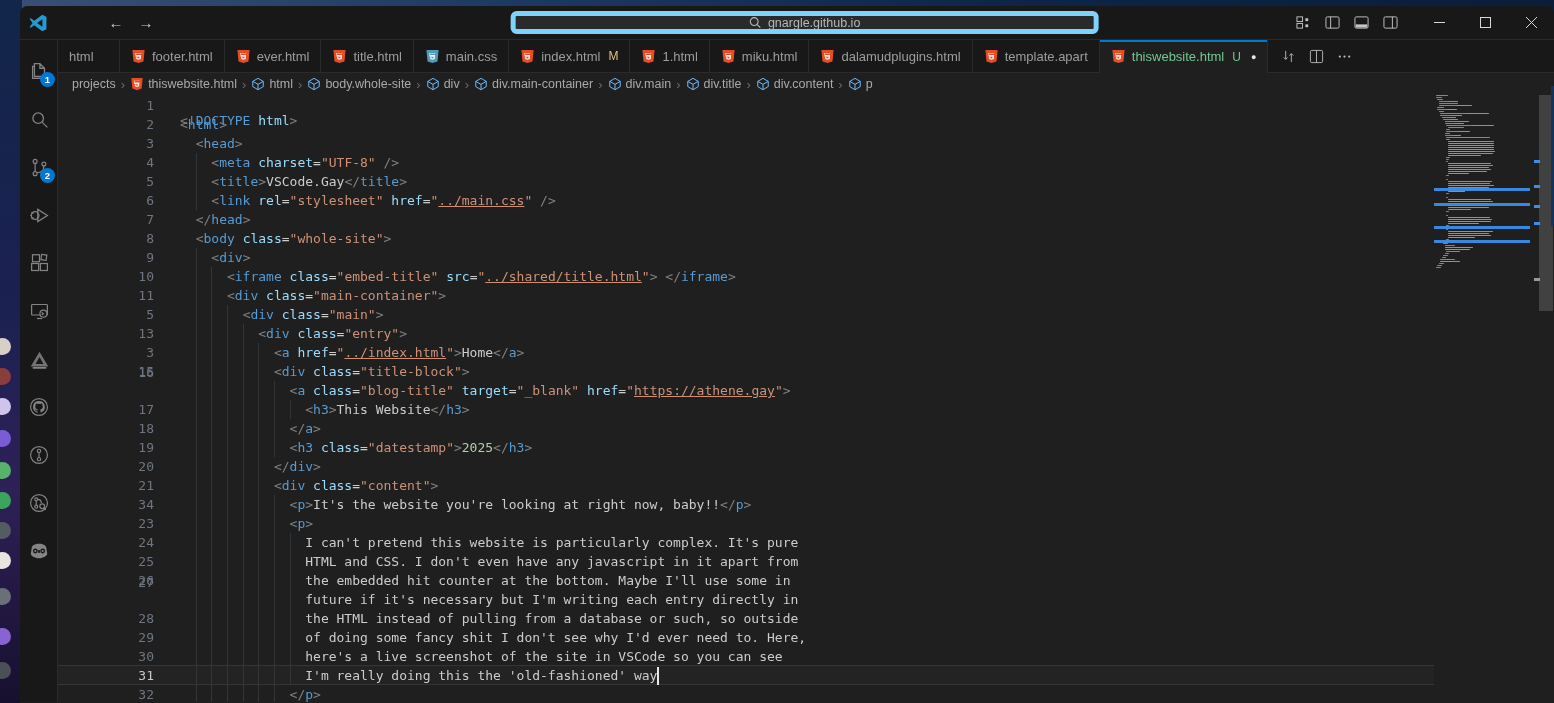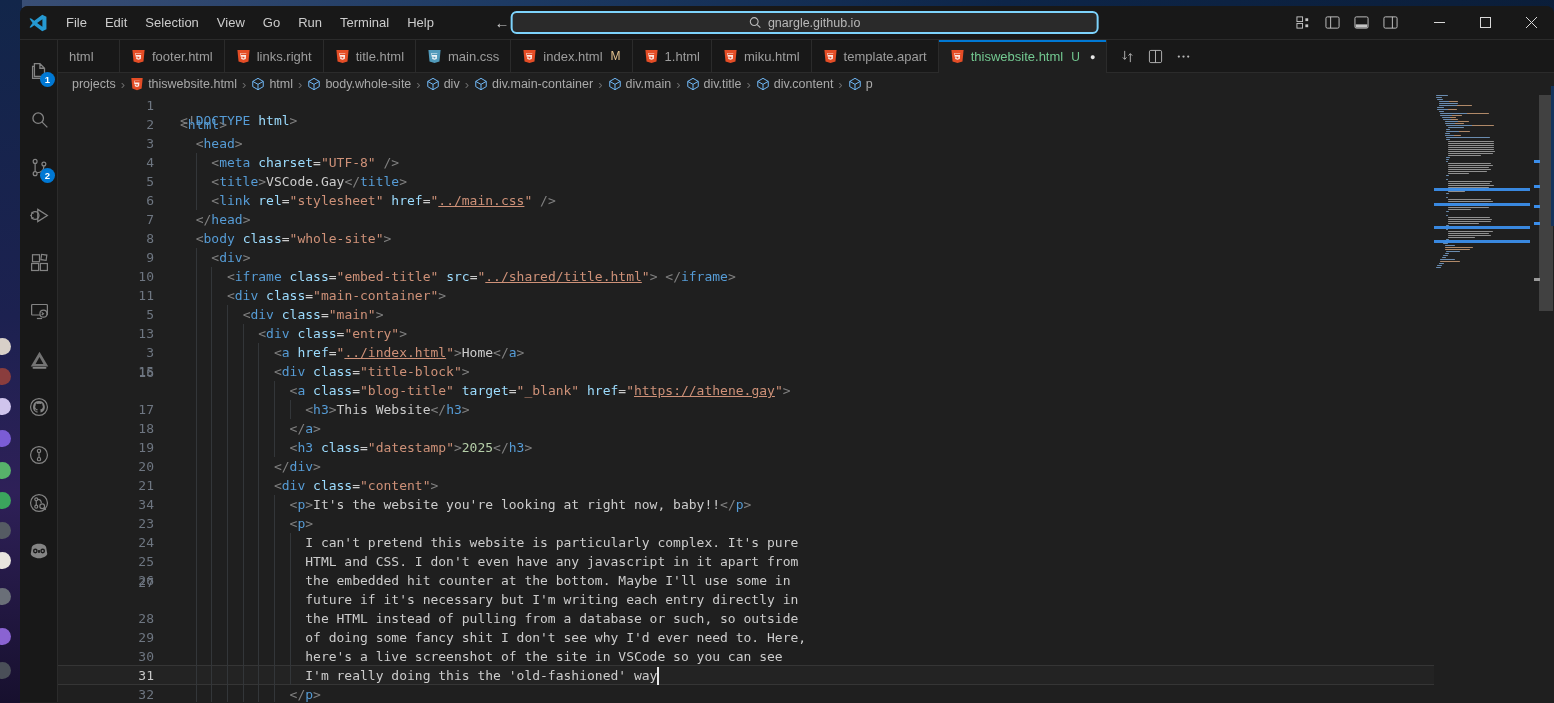--- a/index.html
+++ b/index.html
@@ -17,21 +17,21 @@
 
   .window{position:absolute;left:20px;top:6px;right:0;bottom:0;background:var(--editor-bg);border-radius:8px 8px 0 0;overflow:hidden;}
 
   
   .titlebar{height:34px;background:var(--chrome-bg);display:flex;align-items:center;position:relative;border-bottom:1px solid var(--border);}
   .vscode-logo{width:18px;height:18px;margin:0 10px 0 9px;flex:0 0 auto;}
   .menubar{display:flex;align-items:center;height:100%;}
   .menu-item{padding:0 9px;font-size:13px;color:var(--text);height:24px;line-height:24px;border-radius:5px;cursor:default;}
   .nav-arrows{display:flex;gap:8px;margin-left:48px;color:#cfcfcf;}
   .nav-arrows .arr{font-size:15px;width:22px;text-align:center;}
-  .command-center{position:absolute;left:50%;top:5px;transform:translateX(-47%);width:588px;height:23px;background:#2a2a2a;border:2px solid #7dd3fc;border-radius:6px;display:flex;align-items:center;justify-content:center;gap:6px;color:#b8b8b8;font-size:12.5px;}
+  .command-center{position:absolute;left:50%;top:5px;transform:translateX(-47%);width:588px;height:23px;background:#2a2a2a;border:5px solid #7dd3fc;border-radius:6px;display:flex;align-items:center;justify-content:center;gap:6px;color:#b8b8b8;font-size:12.5px;}
   .tb-right{margin-left:auto;display:flex;align-items:center;height:100%;}
   .layout-icons{display:flex;gap:9px;margin-right:16px;}
   .layout-icons .lic{width:20px;height:20px;display:flex;align-items:center;justify-content:center;}
   .win-controls{display:flex;height:100%;}
   .win-btn{width:46px;height:100%;display:flex;align-items:center;justify-content:center;}
 
   .main-row{display:flex;height:662px;}
   
   .activitybar{width:38px;background:var(--chrome-bg);border-right:1px solid var(--border);position:relative;flex:0 0 auto;}
   .act-icon{position:absolute;left:0;width:38px;height:38px;display:flex;align-items:center;justify-content:center;color:#848484;}
@@ -99,30 +99,20 @@
       <div class="wp-circle" style="background: rgb(138, 99, 210); top: 628px;"></div>
       <div class="wp-circle" style="background: rgb(74, 79, 88); top: 662px;"></div>
     </div>
 
   <div class="window">
 
     <div class="titlebar">
       <svg class="vscode-logo" viewBox="0 0 16 16">
         <path fill="#2599d2" d="M11.8 0.6 4.7 6.1 1.6 3.7 0.5 4.3 3.2 8 0.5 11.7l1.1.6 3.1-2.4 7.1 5.5 3.7-1.8V2.4Zm.1 4.1v6.6L7.2 8Z"></path>
       </svg>
-      <div class="menubar" id="menubar">
-          <div class="menu-item">File</div>
-          <div class="menu-item">Edit</div>
-          <div class="menu-item">Selection</div>
-          <div class="menu-item">View</div>
-          <div class="menu-item">Go</div>
-          <div class="menu-item">Run</div>
-          <div class="menu-item">Terminal</div>
-          <div class="menu-item">Help</div>
-        </div>
       <div class="nav-arrows">
         <span class="arr">←</span>
         <span class="arr">→</span>
       </div>
       <div class="command-center">
         <svg width="13" height="13" viewBox="0 0 14 14">
             <circle cx="6" cy="6" r="4.2" fill="none" stroke="#b8b8b8" stroke-width="1.2"></circle>
             <line x1="9.2" y1="9.2" x2="12.6" y2="12.6" stroke="#b8b8b8" stroke-width="1.2"></line>
           </svg>
         <span>gnargle.github.io</span>
@@ -279,21 +269,21 @@
                 <path fill="#e44d26" d="M1.5 1h13l-1.2 12.2L8 15l-5.3-1.8Z"></path>
                 <path fill="#ffffff" opacity=".9" d="M11.2 4.5H5l.2 1.8h5.8l-.4 4.6L8 11.8l-2.6-.9-.2-1.9h1.7l.1 1 1 .4 1-.4.1-1.6H4.7L4.3 4h7Z" transform="scale(0.92) translate(0.7,0.6)"></path>
               </svg>
               <span>footer.html</span>
             </div>
             <div class="tab">
               <svg class="ticon" viewBox="0 0 16 16">
                 <path fill="#e44d26" d="M1.5 1h13l-1.2 12.2L8 15l-5.3-1.8Z"></path>
                 <path fill="#ffffff" opacity=".9" d="M11.2 4.5H5l.2 1.8h5.8l-.4 4.6L8 11.8l-2.6-.9-.2-1.9h1.7l.1 1 1 .4 1-.4.1-1.6H4.7L4.3 4h7Z" transform="scale(0.92) translate(0.7,0.6)"></path>
               </svg>
-              <span>links.right</span>
+              <span>ever.html</span>
             </div>
             <div class="tab">
               <svg class="ticon" viewBox="0 0 16 16">
                 <path fill="#e44d26" d="M1.5 1h13l-1.2 12.2L8 15l-5.3-1.8Z"></path>
                 <path fill="#ffffff" opacity=".9" d="M11.2 4.5H5l.2 1.8h5.8l-.4 4.6L8 11.8l-2.6-.9-.2-1.9h1.7l.1 1 1 .4 1-.4.1-1.6H4.7L4.3 4h7Z" transform="scale(0.92) translate(0.7,0.6)"></path>
               </svg>
               <span>title.html</span>
             </div>
             <div class="tab">
               <svg class="ticon" viewBox="0 0 16 16">
@@ -316,20 +306,27 @@
                 <path fill="#ffffff" opacity=".9" d="M11.2 4.5H5l.2 1.8h5.8l-.4 4.6L8 11.8l-2.6-.9-.2-1.9h1.7l.1 1 1 .4 1-.4.1-1.6H4.7L4.3 4h7Z" transform="scale(0.92) translate(0.7,0.6)"></path>
               </svg>
               <span>1.html</span>
             </div>
             <div class="tab">
               <svg class="ticon" viewBox="0 0 16 16">
                 <path fill="#e44d26" d="M1.5 1h13l-1.2 12.2L8 15l-5.3-1.8Z"></path>
                 <path fill="#ffffff" opacity=".9" d="M11.2 4.5H5l.2 1.8h5.8l-.4 4.6L8 11.8l-2.6-.9-.2-1.9h1.7l.1 1 1 .4 1-.4.1-1.6H4.7L4.3 4h7Z" transform="scale(0.92) translate(0.7,0.6)"></path>
               </svg>
               <span>miku.html</span>
+            </div>
+            <div class="tab">
+              <svg class="ticon" viewBox="0 0 16 16">
+                <path fill="#e44d26" d="M1.5 1h13l-1.2 12.2L8 15l-5.3-1.8Z"></path>
+                <path fill="#ffffff" opacity=".9" d="M11.2 4.5H5l.2 1.8h5.8l-.4 4.6L8 11.8l-2.6-.9-.2-1.9h1.7l.1 1 1 .4 1-.4.1-1.6H4.7L4.3 4h7Z" transform="scale(0.92) translate(0.7,0.6)"></path>
+              </svg>
+              <span>dalamudplugins.html</span>
             </div>
             <div class="tab">
               <svg class="ticon" viewBox="0 0 16 16">
                 <path fill="#e44d26" d="M1.5 1h13l-1.2 12.2L8 15l-5.3-1.8Z"></path>
                 <path fill="#ffffff" opacity=".9" d="M11.2 4.5H5l.2 1.8h5.8l-.4 4.6L8 11.8l-2.6-.9-.2-1.9h1.7l.1 1 1 .4 1-.4.1-1.6H4.7L4.3 4h7Z" transform="scale(0.92) translate(0.7,0.6)"></path>
               </svg>
               <span>template.apart</span>
             </div>
             <div class="tab active">
               <svg class="ticon" viewBox="0 0 16 16">

